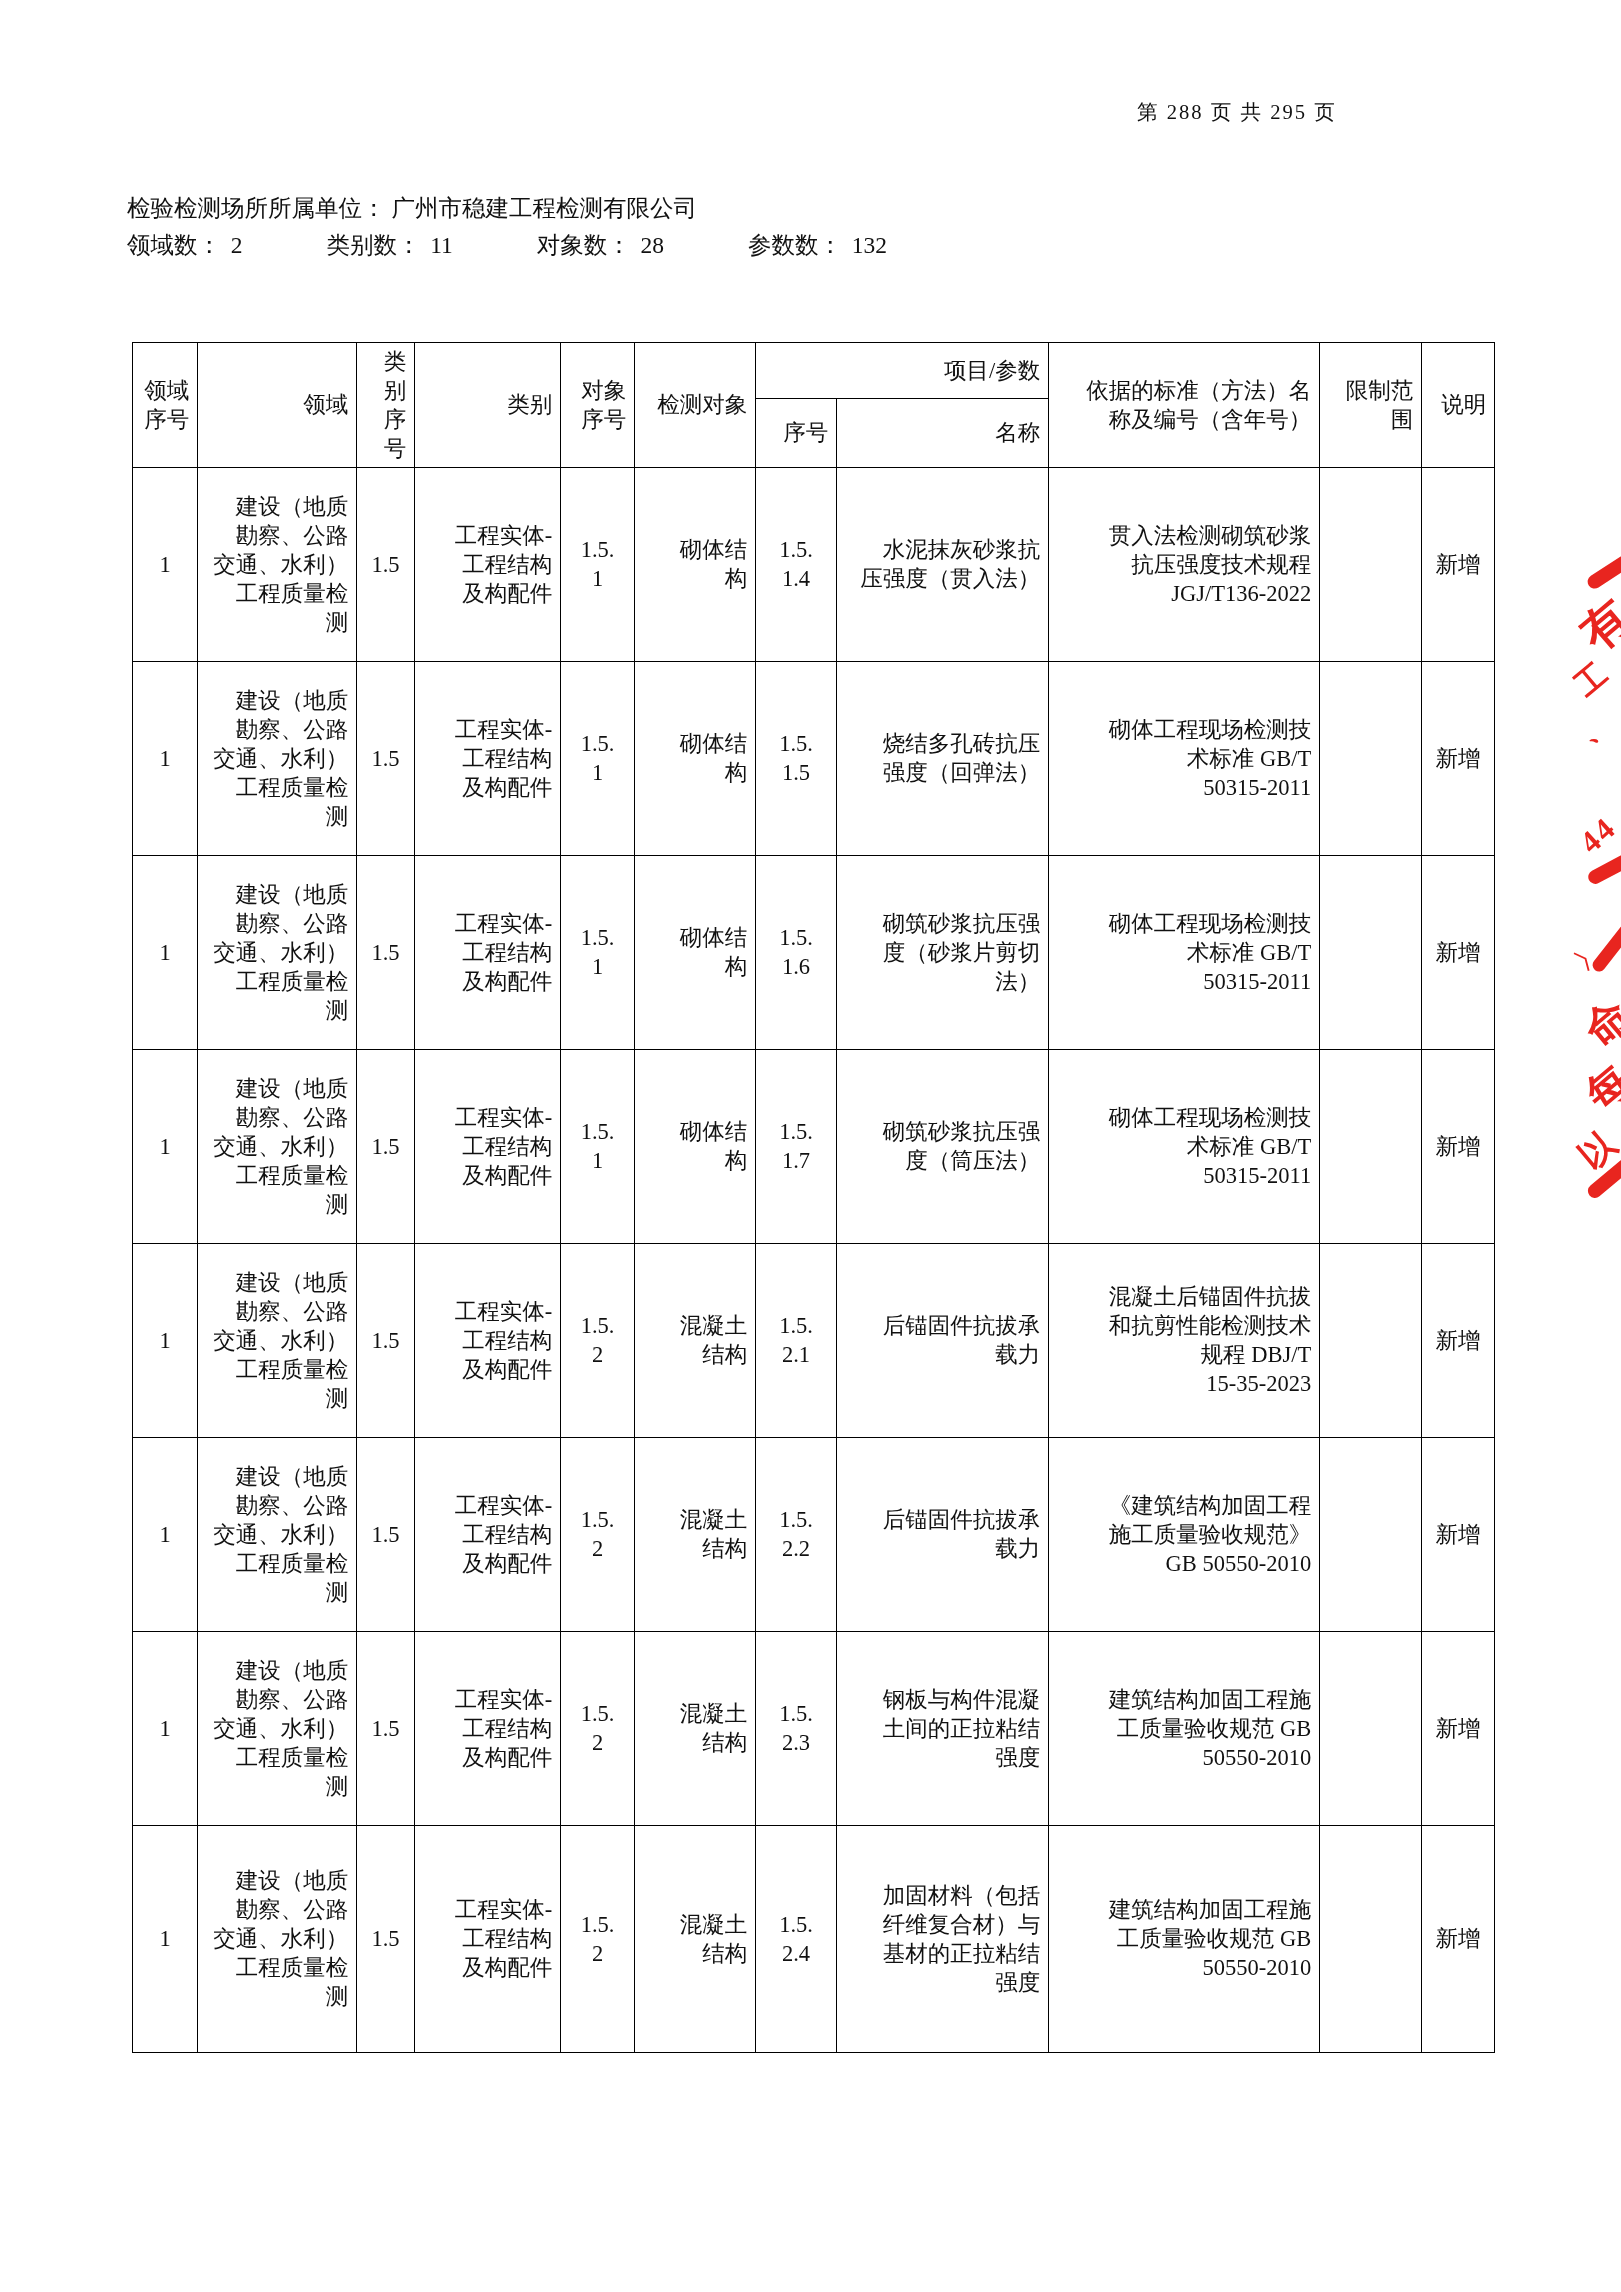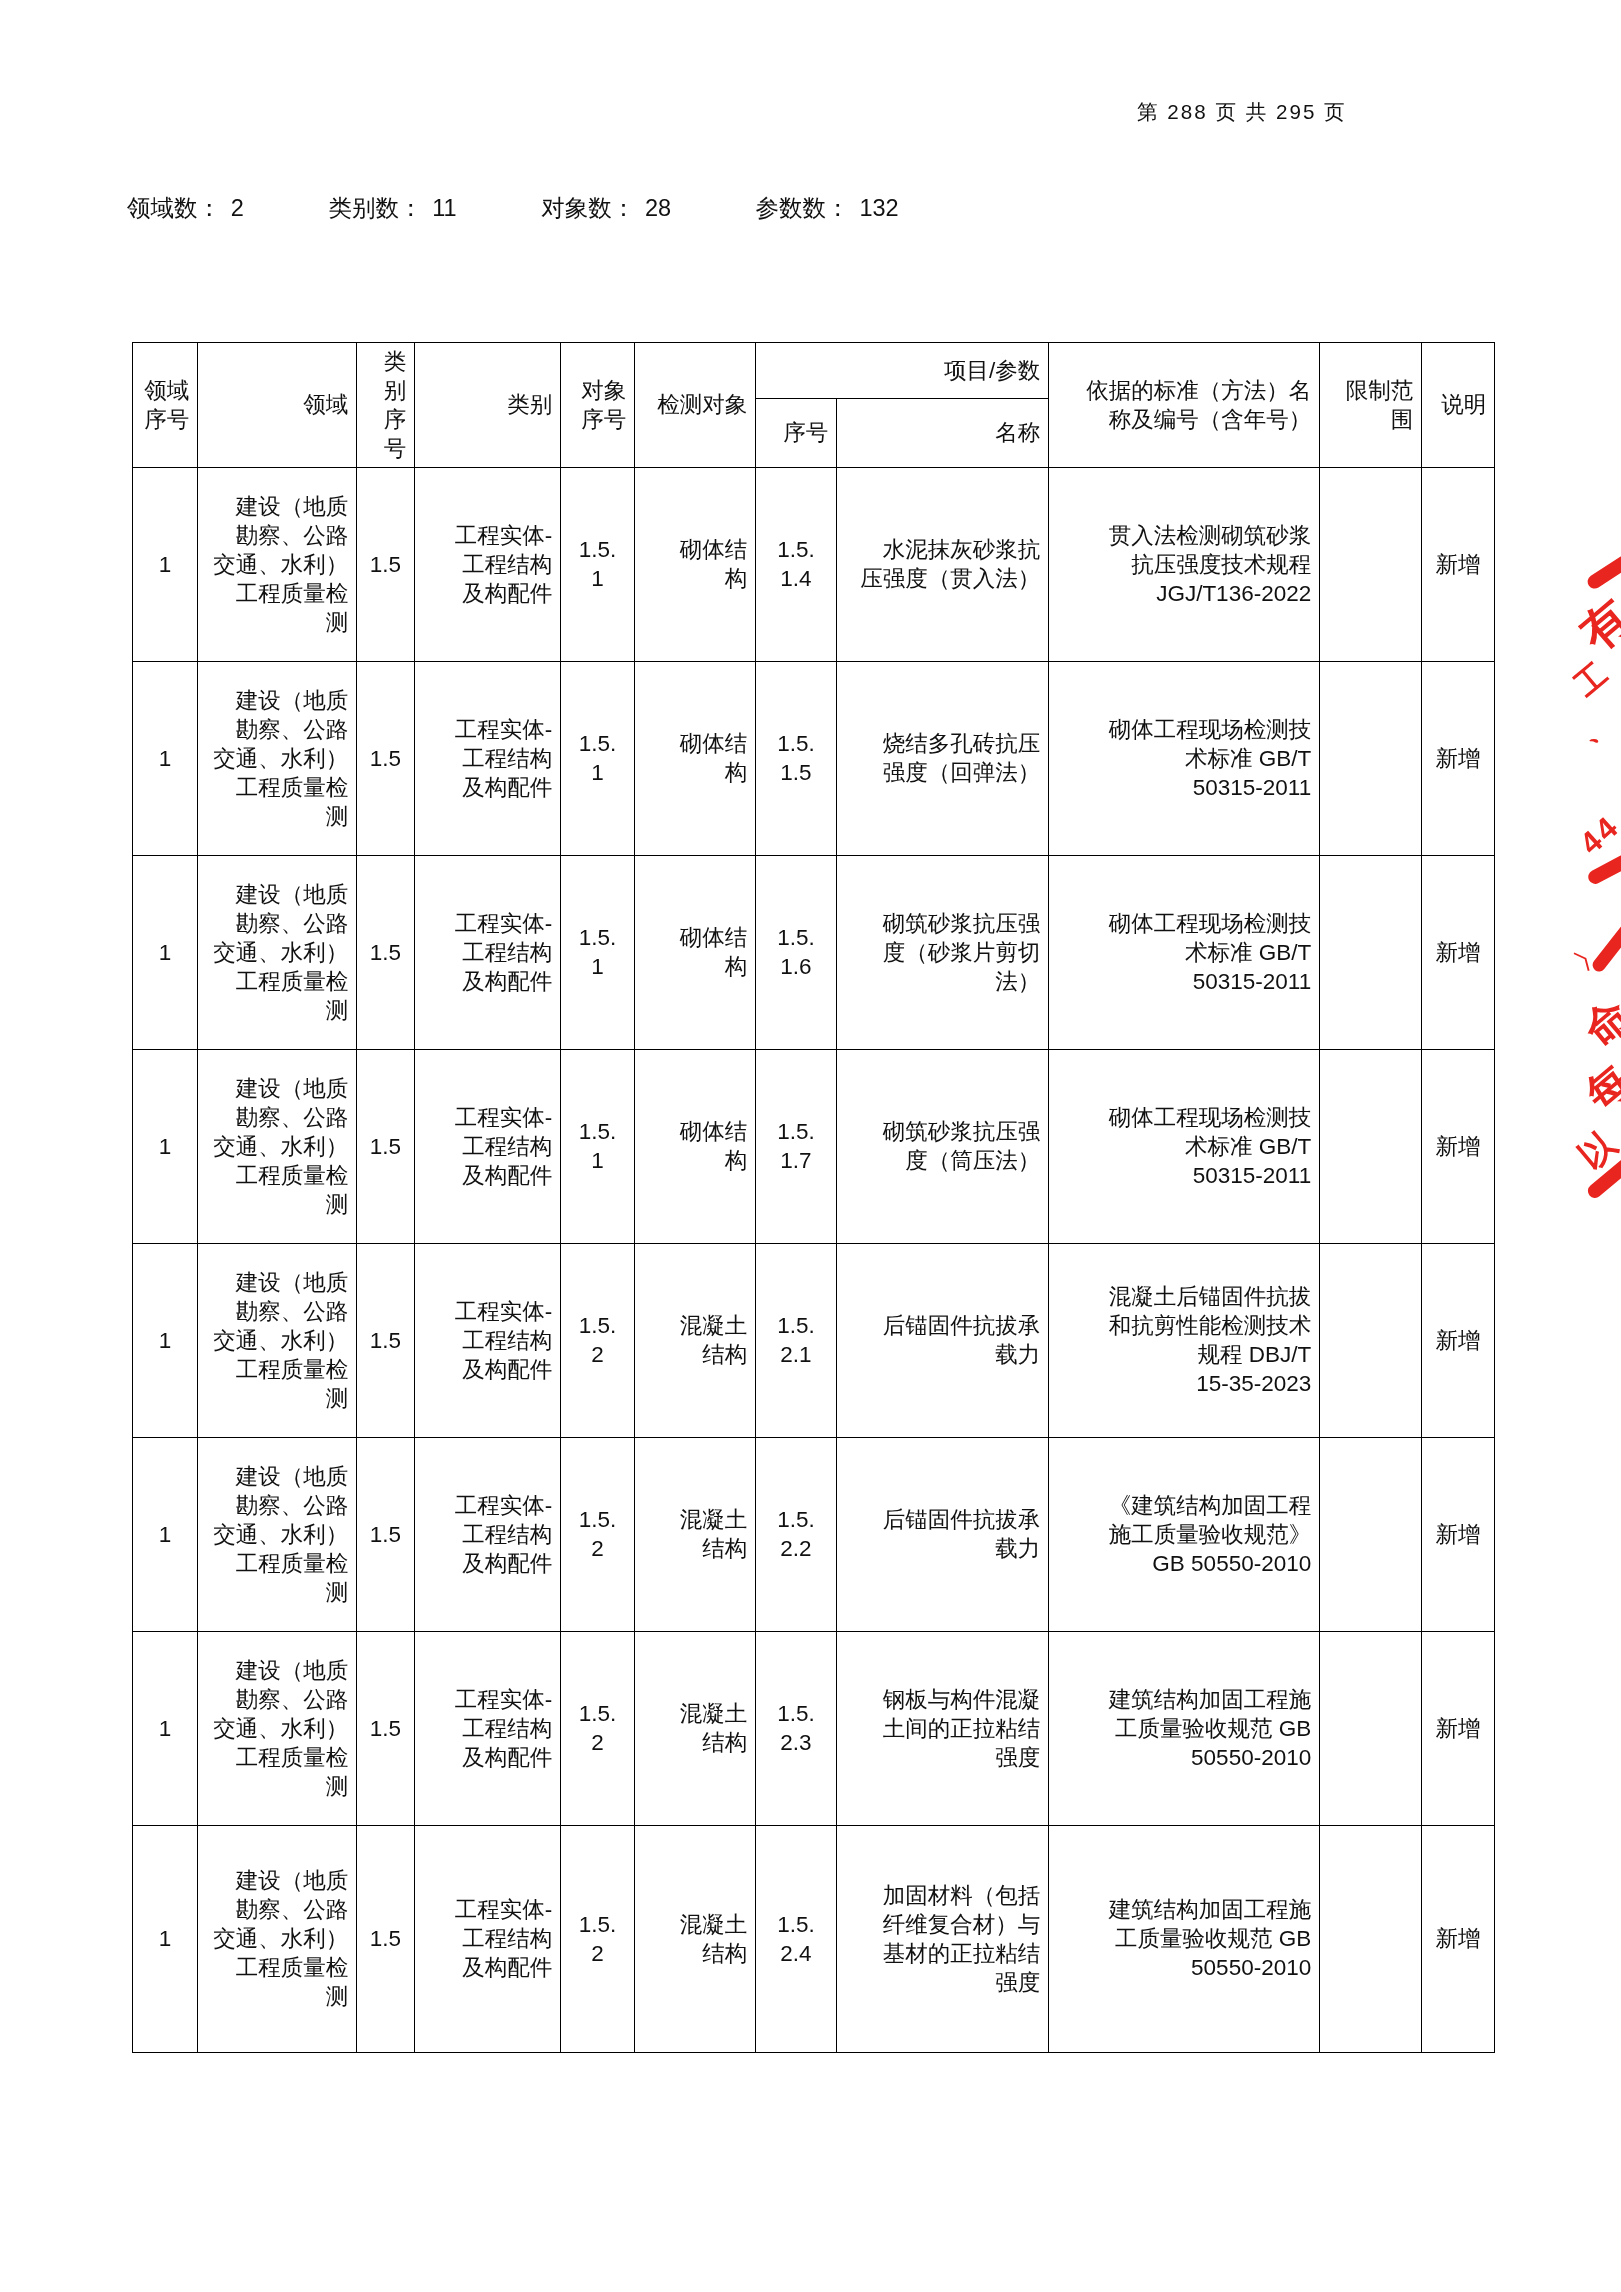--- a/index.html
+++ b/index.html
@@ -2,21 +2,21 @@
 <html><head>
 <meta charset="utf-8">
 <style>
   html,body{margin:0;padding:0;background:#ffffff;}
   .page{
     position:relative;
     width:1621px;
     height:2293px;
     background:#ffffff;
     overflow:hidden;
-    font-family:Liberation Sans, sans-serif;
+    font-family:Liberation Serif, serif;
     color:#111;
   }
   .page-num{
     position:absolute;
     left:1137px;
     top:98px;
     font-size:20.6px;
     letter-spacing:2px;
     white-space:nowrap;
   }
@@ -75,20 +75,23 @@
   .ws4{left:1578px;top:1157px;width:98px;height:13.7px;transform:rotate(-40deg);}
 </style>
 </head>
 <body>
 
 <div class="page">
 
   <div class="page-num">第 288 页 共 295 页</div>
 
   <div class="meta">
+    <div>
+      <span class="label">检验检测场所所属单位：</span><span>广州市稳建工程检测有限公司</span>
+    </div>
     <div class="stats">
       <span class="stat"><span class="label">领域数：</span><span>2</span></span>
       <span class="stat"><span class="label">类别数：</span><span>11</span></span>
       <span class="stat"><span class="label">对象数：</span><span>28</span></span>
       <span class="stat"><span class="label">参数数：</span><span>132</span></span>
     </div>
   </div>
 
   <table class="spec">
     <colgroup>

